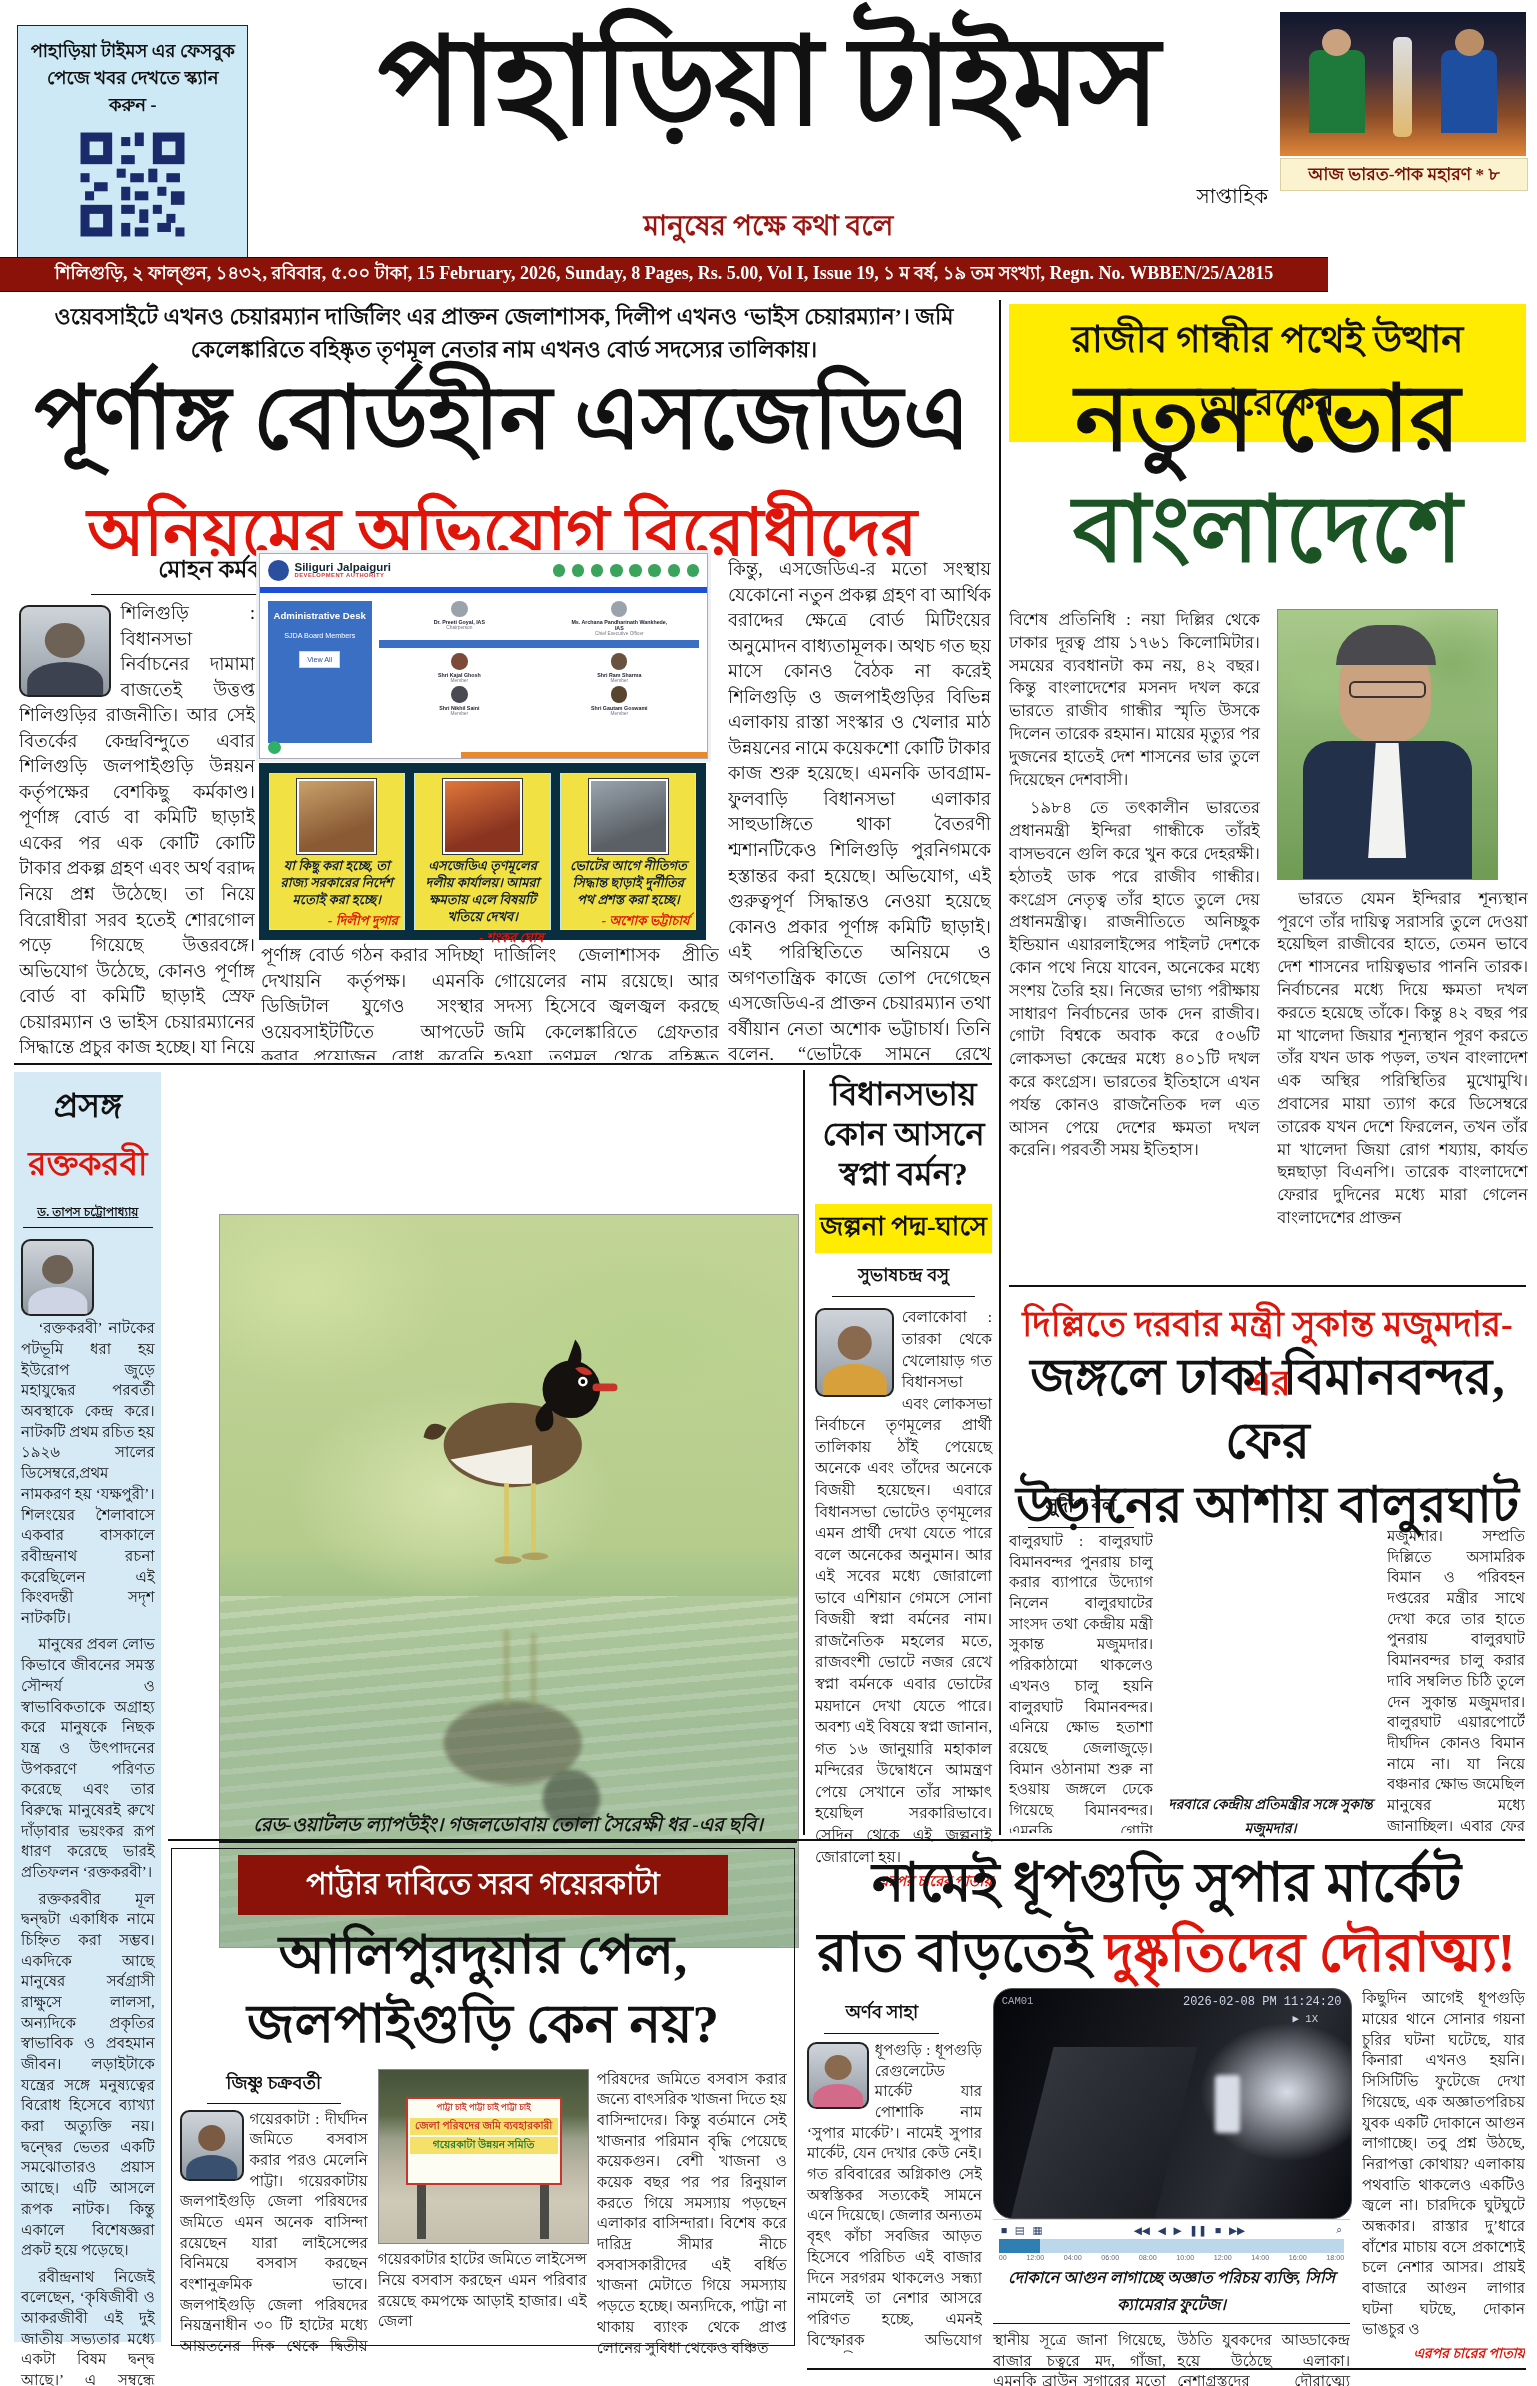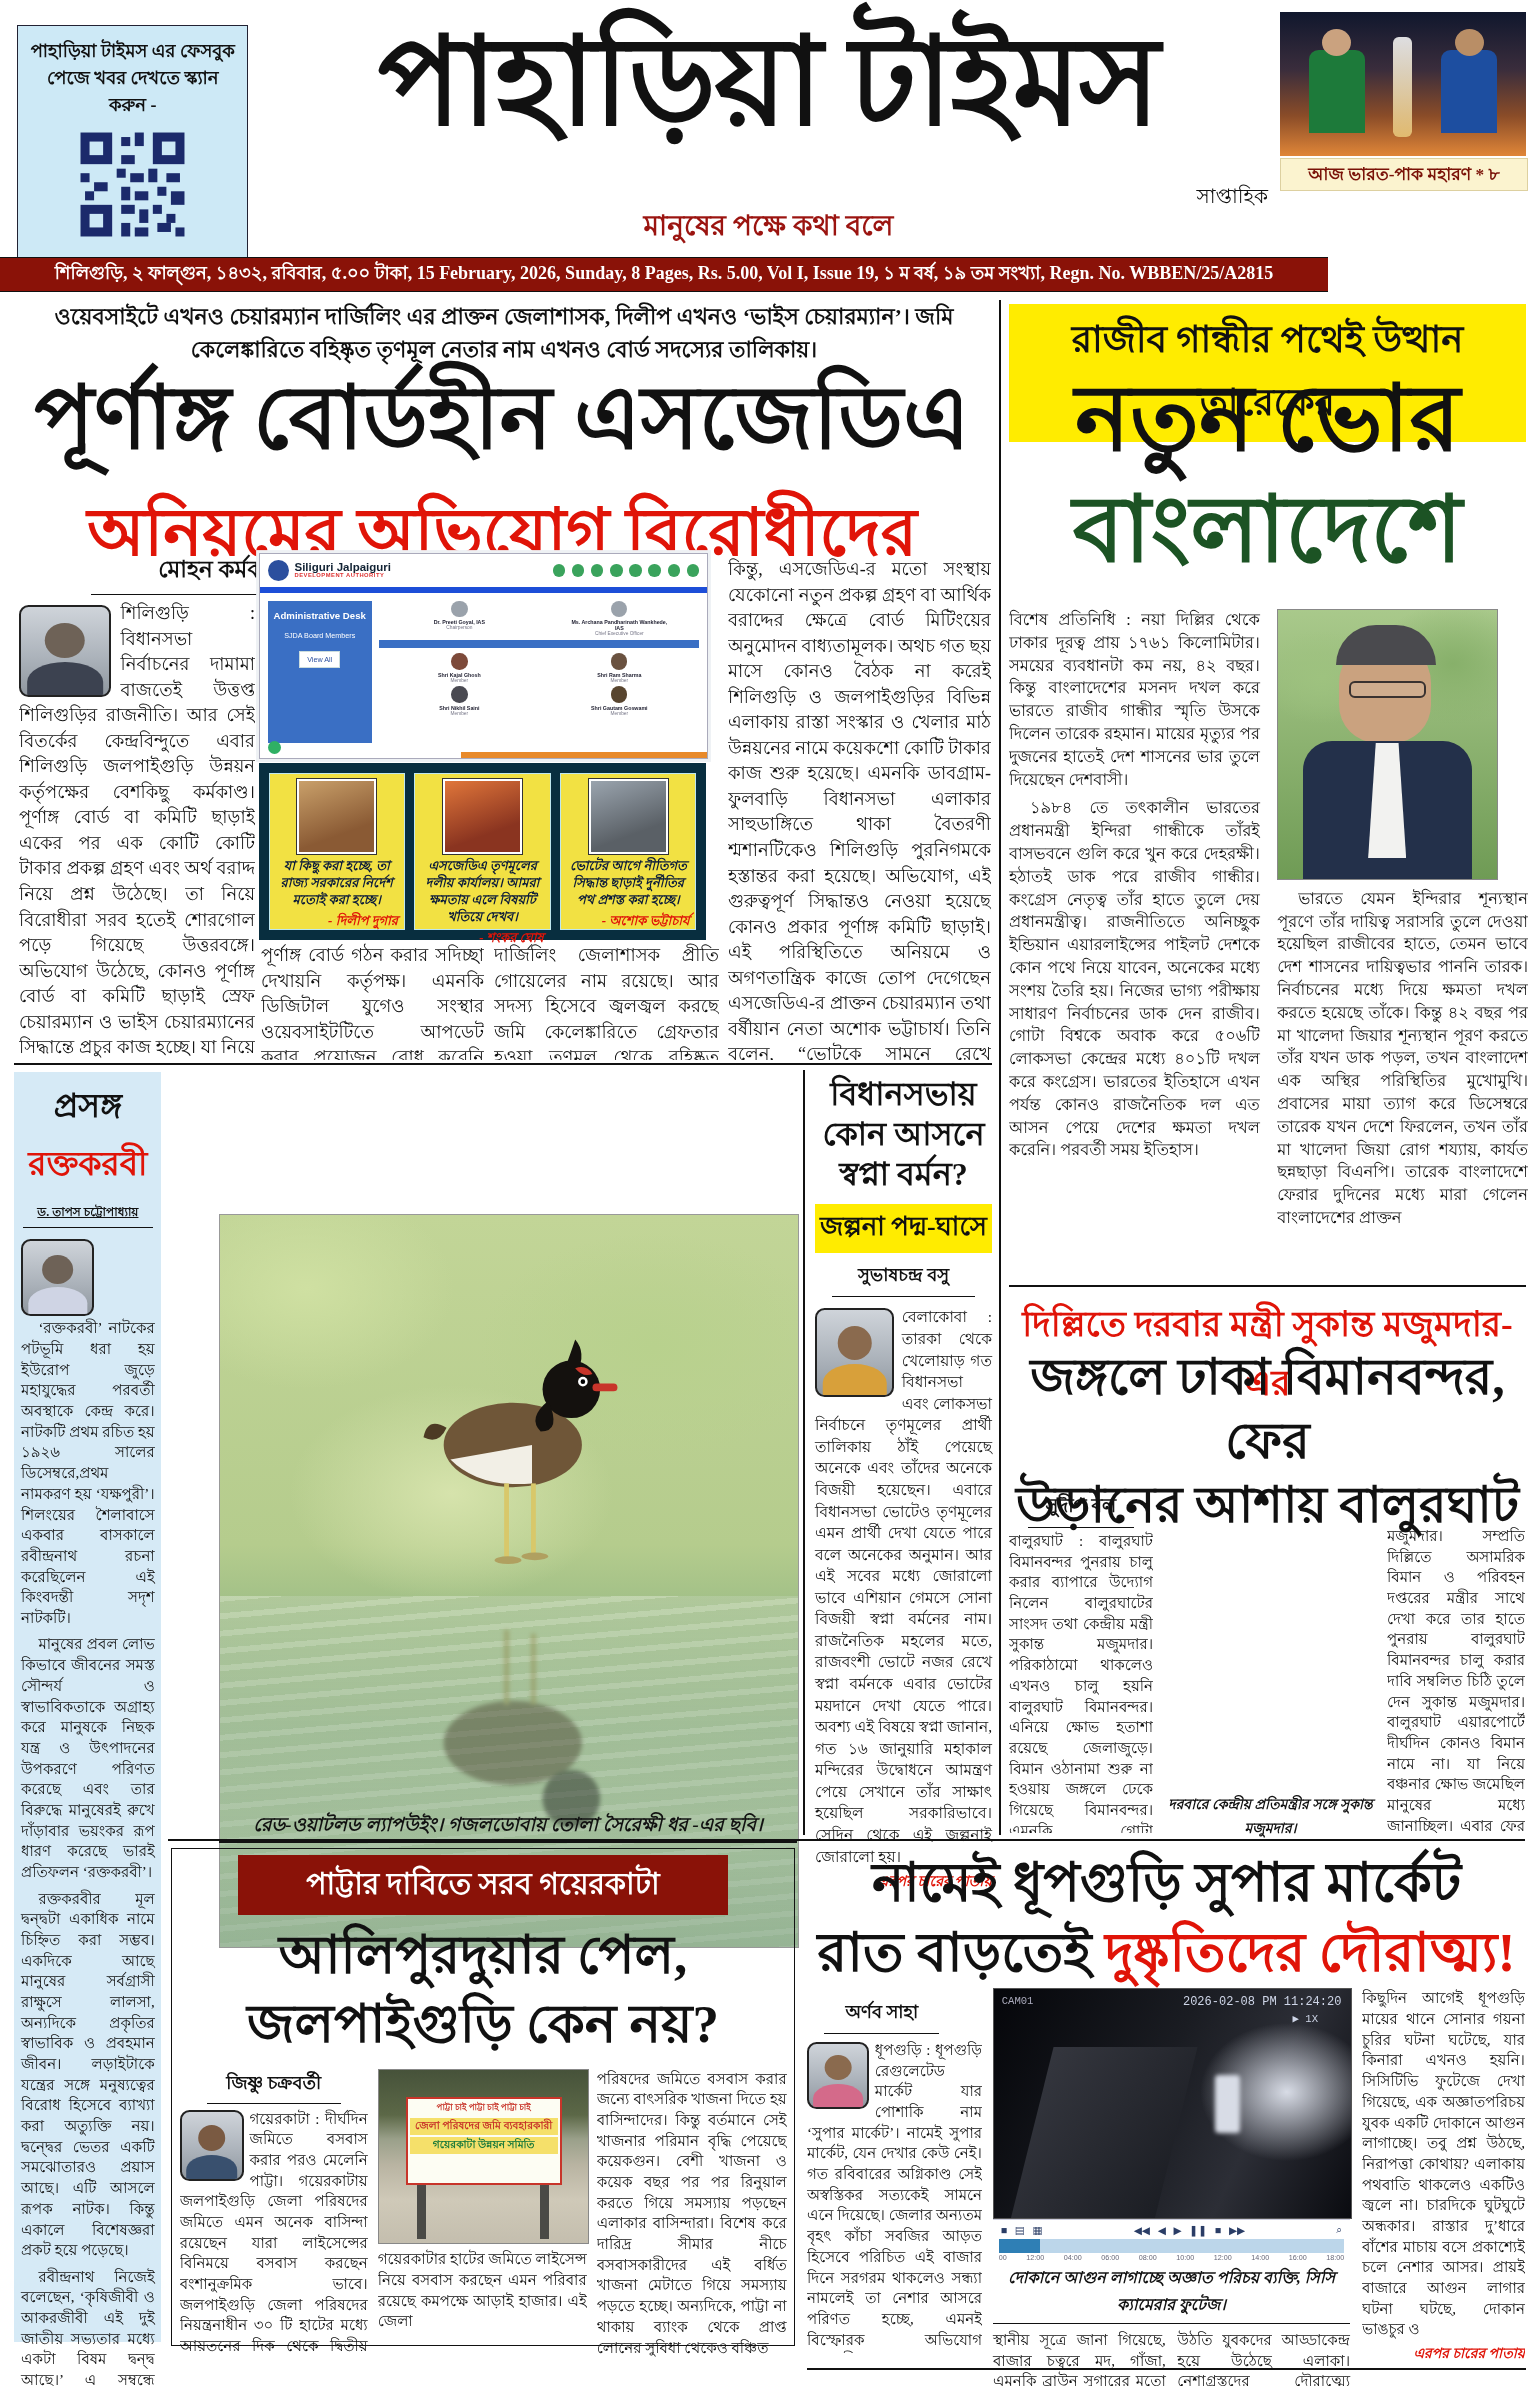--- a/index.html
+++ b/index.html
@@ -68,21 +68,21 @@
      radial-gradient(211px 144px at 15% 10%,#cfe0a2,transparent 70%),
      radial-gradient(250px 163px at 75% 18%,#b8d18d,transparent 70%),
      radial-gradient(231px 154px at 40% 38%,#d6e3ac,transparent 70%),
      linear-gradient(180deg,#c2d597 0%,#b5cc8d 45%,#9dbd86 55%,#8fb286 70%,#a8c49b 85%,#93b18d 100%);
      border:1px solid #999;}
   .water{position:absolute;left:0;top:52%;width:100%;height:48%;
      background:linear-gradient(180deg,rgba(190,210,170,.5),rgba(150,180,150,.75)),
      repeating-linear-gradient(175deg,rgba(255,255,255,.35) 0 5.8px,rgba(160,185,150,.25) 5.8px 17.3px);}
   .cctv-art{background:
      radial-gradient(144px 115px at 82% 45%,#d8dce6,transparent 60%),
-     linear-gradient(115deg,#05060a 0%,#1a1c22 45%,#2c2e36 70%,#0a0b10 100%);}
+     linear-gradient(115deg,#05060a 0%,#1a1c22 45%,#2c2e36 70%,#0a0b10 100%); border-radius: 19px;}
   .banner-photo-art{background:linear-gradient(180deg,#46523a 0%,#5c6847 26%,#9aa08a 40%,#b9b4a2 55%,#cfc9b8 75%,#c4beae 100%);}
   .caption{font-weight:bold;font-style:italic;text-align:center;}
   .player{background:#fff;border-top:1px solid #ccd;font-family:"Liberation Sans","DejaVu Sans",sans-serif;}
   .player .icons{display:flex;align-items:center;gap:7.7px;padding:2.9px 7.7px;font-size:10.6px;color:#2a3d66;}
   .player .tl{position:relative;height:13.4px;background:#bcd6ea;margin:0 5.8px;}
   .player .tl .fill{position:absolute;left:0;top:0;height:100%;width:12%;background:#2f7fb5;}
   .ticks{display:flex;justify-content:space-between;padding:0 5.8px;font-size:7.2px;color:#667;}
 </style>
 </head>
 <body>

